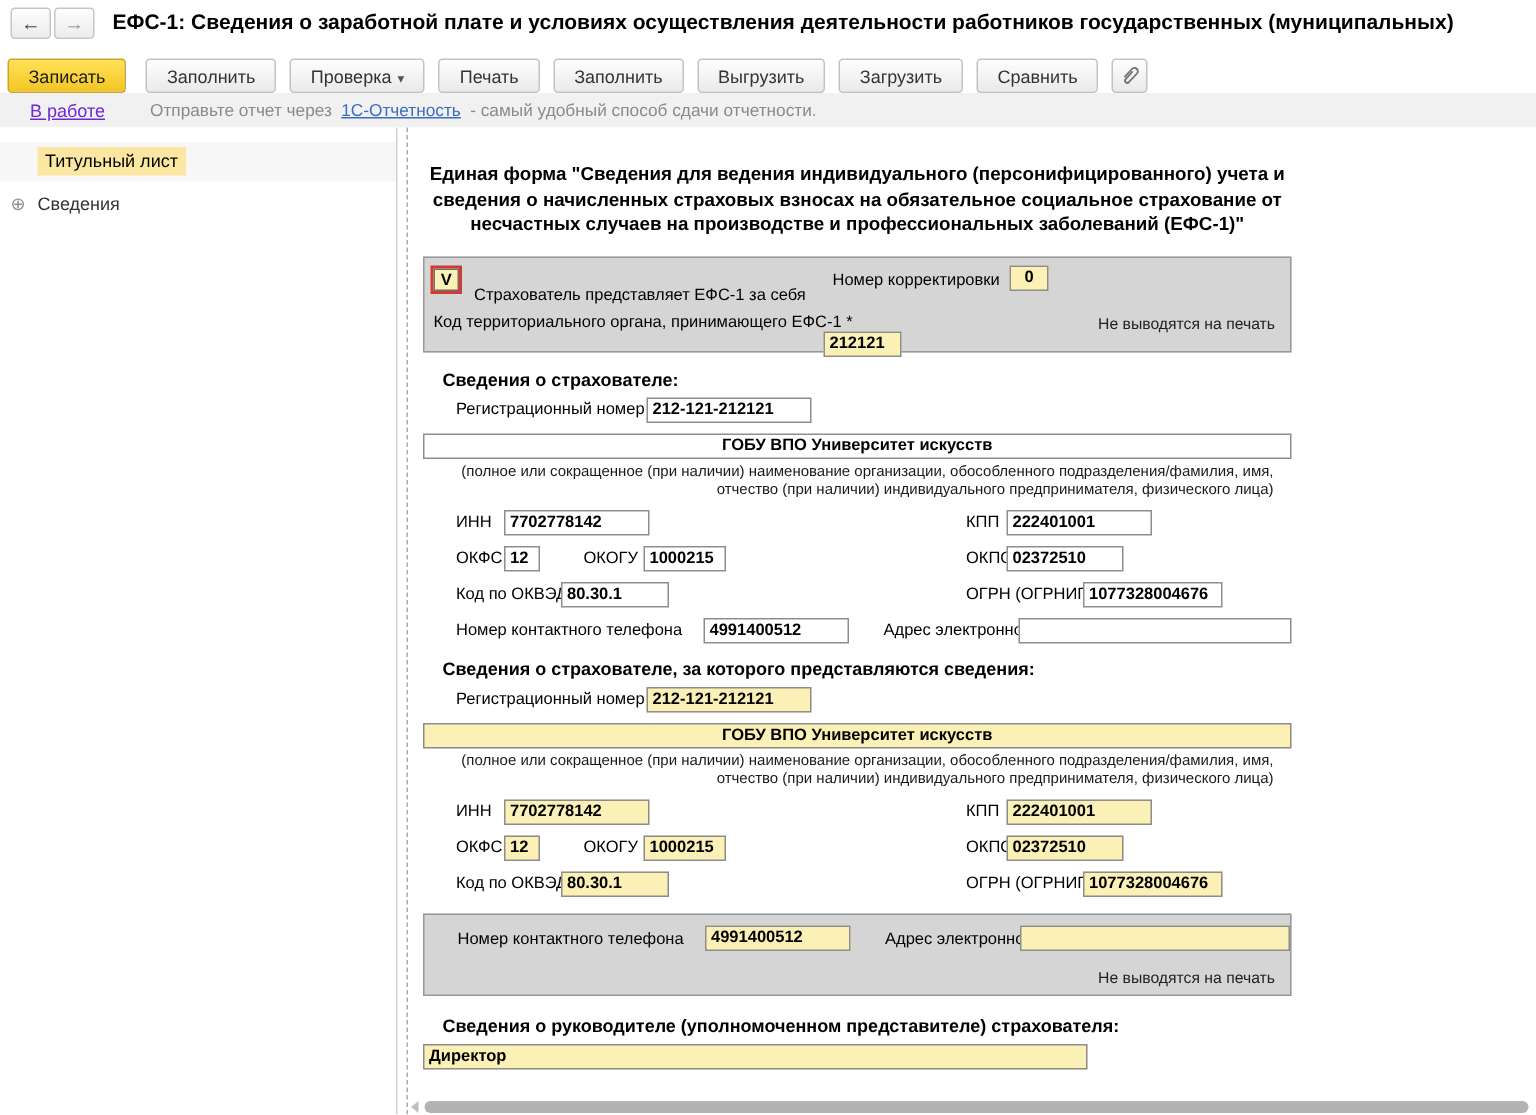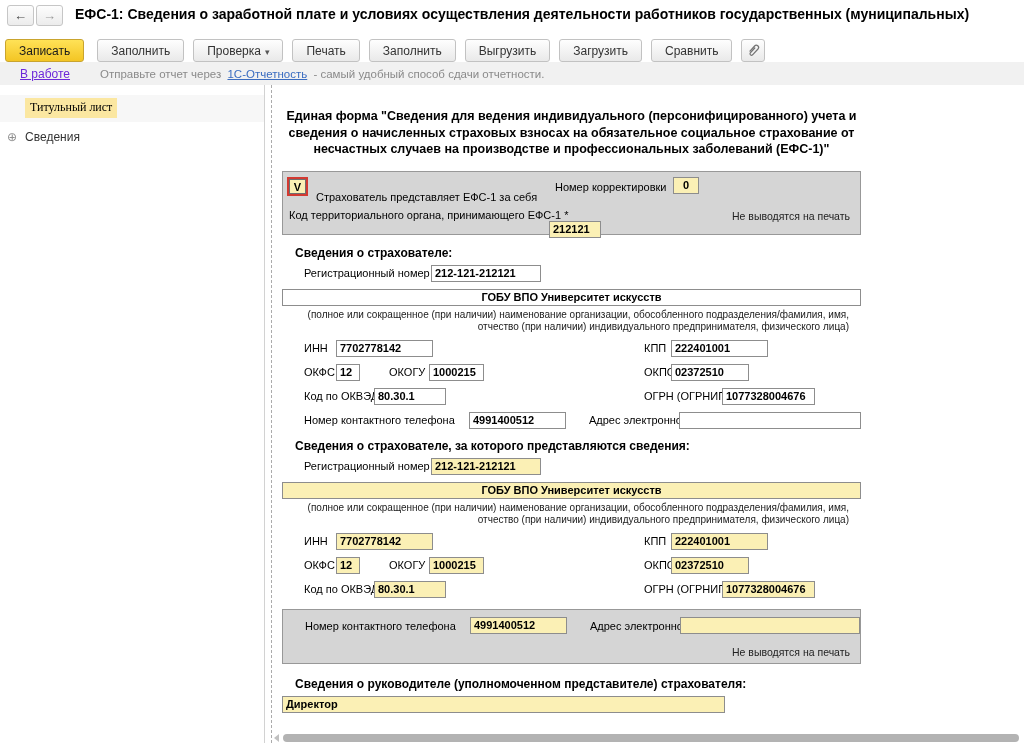--- a/index.html
+++ b/index.html
@@ -28,21 +28,21 @@
 
   
   .statusbar { height:23px; background:#f1f1f1; display:flex; align-items:center; font-size:12px; }
   .state { margin-left:20px; color:#6d28d9; text-decoration:underline; cursor:pointer; }
   .hint { margin-left:30px; color:#8a8a8a; font-size:11.5px; }
   .hint .slink { color:#3a6cc0; text-decoration:underline; cursor:pointer; margin:0 3px; }
 
   
   .main { display:flex; height:658px; }
   .sidebar { width:265px; border-right:1px solid #d2d2d2; padding-top:10px; font-size:12px; background:#fff; }
-  .srow1 { background:#f7f7f7; padding:3px 0 4px 25px; cursor:pointer;font-family:Liberation Serif, serif; }
+  .srow1 { background:#f7f7f7; padding:3px 0 4px 25px; cursor:pointer; }
   .chip { background:#fbe7a1; padding:2px 5px 3px; display:inline-block; }
   .srow2 { padding:8px 0 4px 7px; color:#333; cursor:pointer; }
   .expicon { color:#8f8f8f; margin-right:8px; font-size:12px; }
   .splitter { width:7px; border-right:1px dashed #ababab; cursor:col-resize; }
   .formarea { flex:1; position:relative; padding:20px 0 0 10px; background:#fff; overflow:hidden; }
   .fcontent { width:579px; font-size:11px; position:relative; }
 
   
   .headblock { position:relative; height:44px; }
   .approval { position:absolute; left:362px; top:0; font-size:10.5px; line-height:1.3; color:#222; }

